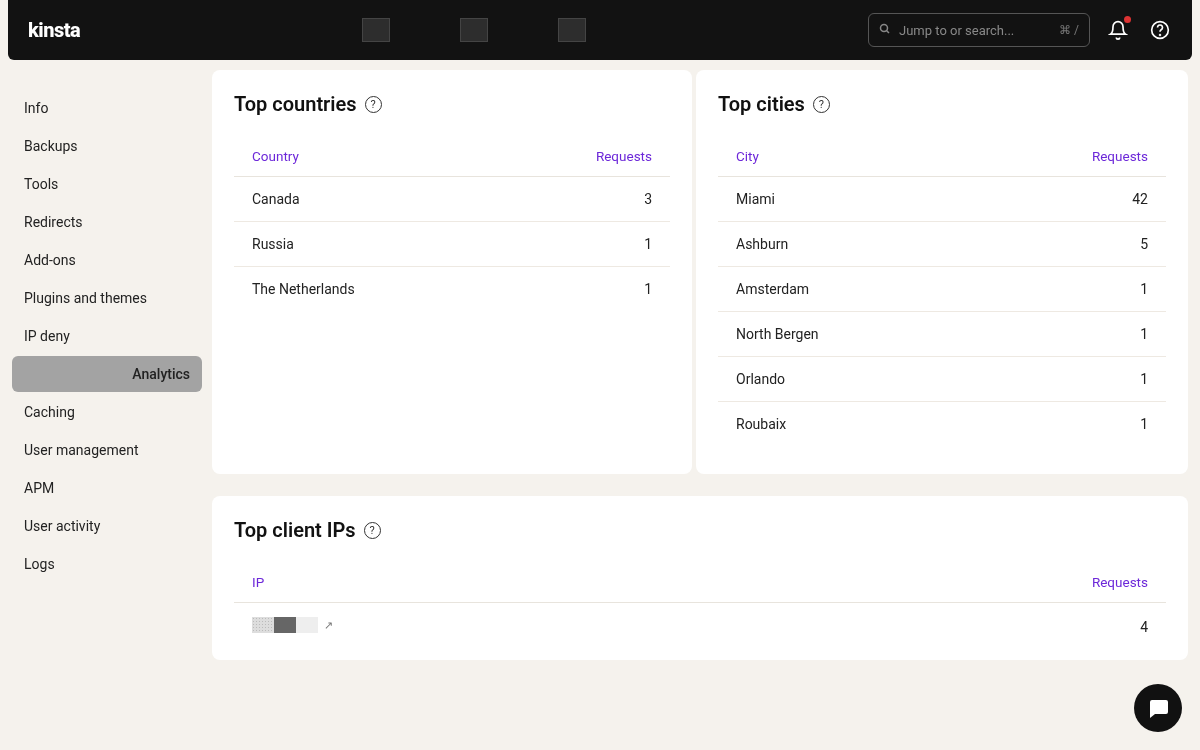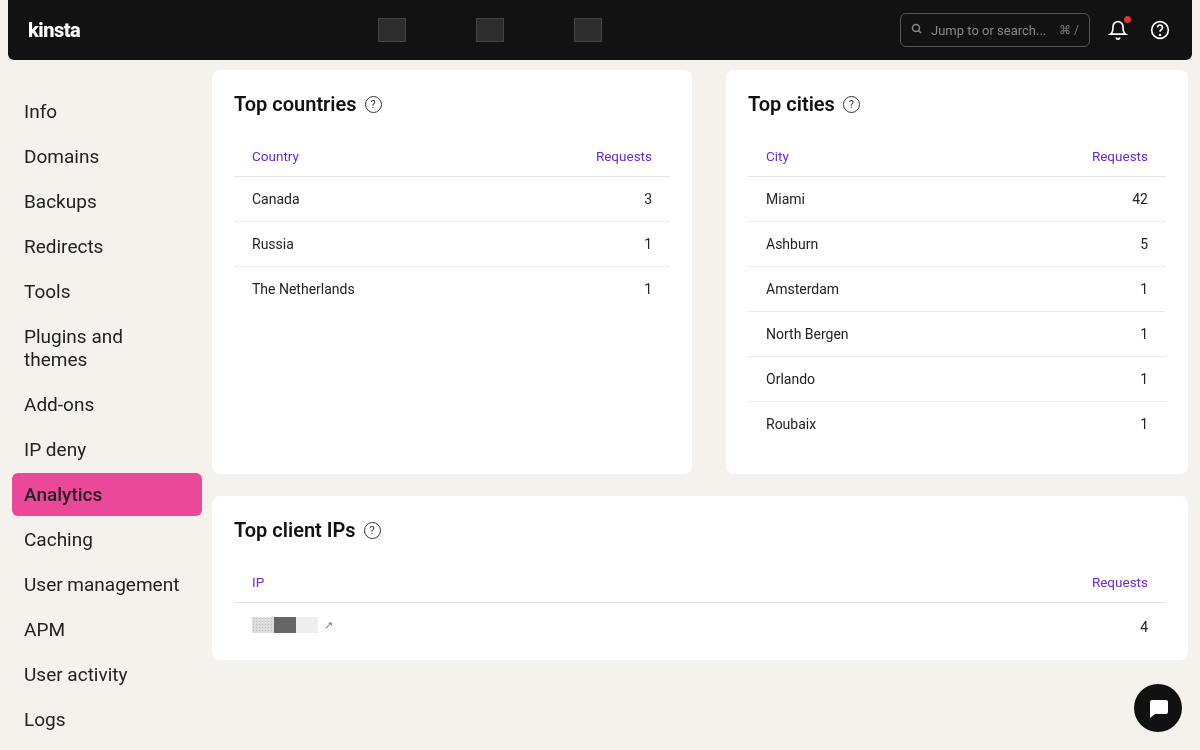--- a/index.html
+++ b/index.html
@@ -39,21 +39,21 @@
     .skeleton-box {
       width: 28px;
       height: 24px;
       background: #2d2d2d;
       border: 1px solid #444;
     }
     .search-box {
       border: 1px solid #555;
       border-radius: 6px;
       height: 34px;
-      width: 190px;
+      width: 222px;
       display: flex;
       align-items: center;
       padding: 0 10px;
       gap: 8px;
       color: #888;
       font-size: 13px;
     }
     .search-box .shortcut {
       margin-left: auto;
       font-size: 12px;
@@ -85,38 +85,39 @@
     .main {
       display: flex;
       height: calc(100% - 60px);
     }
     .sidebar {
       width: 208px;
       padding: 30px 6px 0 12px;
     }
     .sidebar-item {
       padding: 10px 12px;
-      font-size: 19px;
+      font-size: 14px;
       color: #222;
       border-radius: 6px;
       cursor: pointer;
       margin-bottom: 2px;
     }
     .sidebar-item.active {
-      background: #ec4899;
+      background: #a3a3a3;
       font-weight: 500;
+      text-align: right;
     }
     .content {
       flex: 1;
       padding: 10px 12px 0 4px;
       overflow: hidden;
     }
     .cards-row {
       display: flex;
-      gap: 34px;
+      gap: 4px;
       margin-bottom: 22px;
     }
     .card {
       background: #fff;
       border-radius: 8px;
       padding: 22px 22px 28px;
     }
     .card.countries { width: 480px; }
     .card.cities { flex: 1; }
     .card.ips { width: 100%; padding-bottom: 10px; }
@@ -227,26 +228,25 @@
           <path d="M9 9a3 3 0 1 1 4.5 2.6C12.5 12.5 12 13 12 14"></path>
           <circle cx="12" cy="18" r="0.5" fill="#fff"></circle>
         </svg>
     </div>
   </div>
 </div>
 
 <div class="main">
   <div class="sidebar" id="sidebar">
       <div class="sidebar-item">Info</div>
-      <div class="sidebar-item">Domains</div>
       <div class="sidebar-item">Backups</div>
+      <div class="sidebar-item">Tools</div>
       <div class="sidebar-item">Redirects</div>
-      <div class="sidebar-item">Tools</div>
+      <div class="sidebar-item">Add-ons</div>
       <div class="sidebar-item">Plugins and themes</div>
-      <div class="sidebar-item">Add-ons</div>
       <div class="sidebar-item">IP deny</div>
       <div class="sidebar-item active">Analytics</div>
       <div class="sidebar-item">Caching</div>
       <div class="sidebar-item">User management</div>
       <div class="sidebar-item">APM</div>
       <div class="sidebar-item">User activity</div>
       <div class="sidebar-item">Logs</div>
     </div>
 
   <div class="content">

